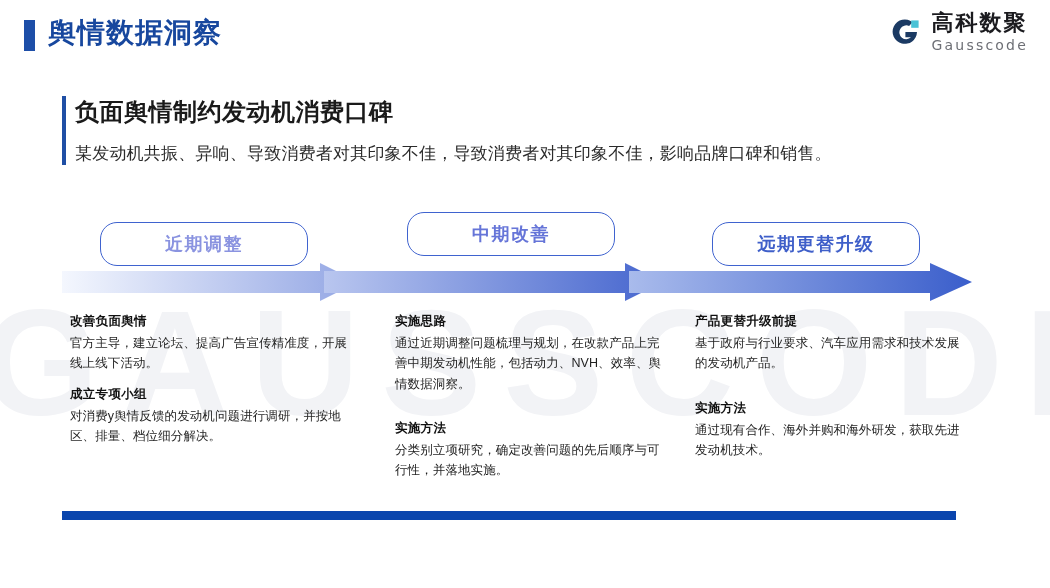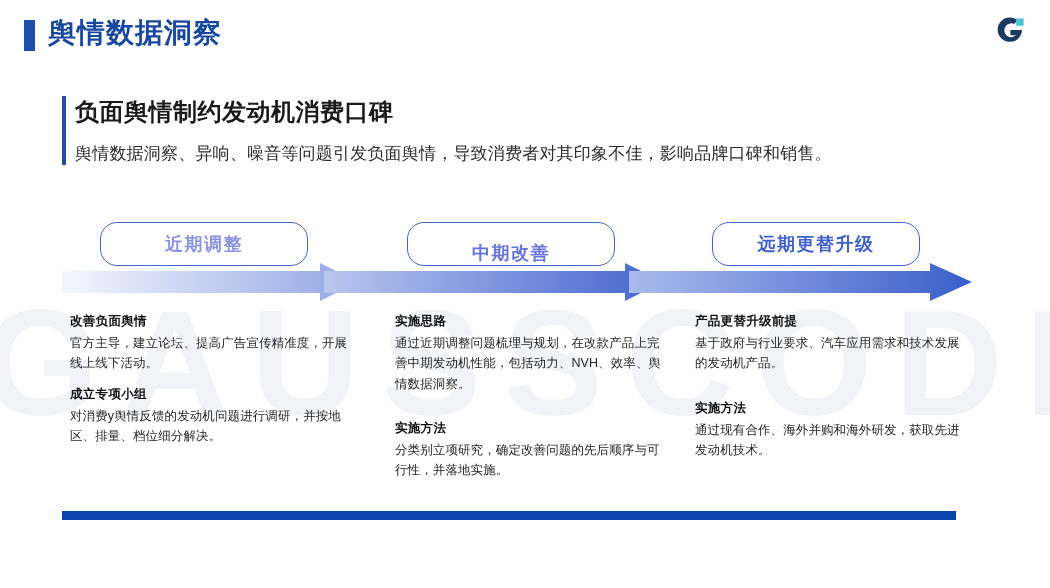--- a/index.html
+++ b/index.html
@@ -101,21 +101,21 @@
     height: 44px;
     border-radius: 17px;
     border: 1.6px solid #3f63cf;
     background: #ffffff;
     display: flex; align-items: center; justify-content: center;
     font-size: 18px; font-weight: 700;
     letter-spacing: 1.5px;
     z-index: 3;
   }
   #pill-0 { left: 100px; top: 222px; width: 208px; color: #8a93e0; }
-  #pill-1 { left: 407px; top: 222px; width: 208px; color: #6675d8; align-items: flex-end; }
+  #pill-1 { left: 407px; top: 212px; width: 208px; color: #6675d8; }
   #pill-2 { left: 712px; top: 222px; width: 208px; color: #3f5fc9; }
 
   
   .arrowband {
     position: absolute;
     left: 62px; top: 263px;
     width: 910px; height: 38px;
     z-index: 2;
   }
 
@@ -166,26 +166,30 @@
     <div class="hdr-tick"></div>
     <div class="hdr-title">舆情数据洞察</div>
 
     <div class="logo">
       <div class="logo-mark">
         <svg width="36" height="36" viewBox="0 0 36 36" aria-hidden="true">
           <path d="M25.5 8.2A12.2 12.2 0 1 0 30 18h-11.6v5.3H24A6.9 6.9 0 1 1 22.1 12z" fill="#1b3a63"></path>
           <rect x="24.2" y="6.4" width="7.4" height="7.4" fill="#49c2d6"></rect>
         </svg>
       </div>
+      <div class="logo-words">
+        <span class="logo-cn">高科数聚</span>
+        <span class="logo-en">Gausscode</span>
+      </div>
     </div>
   </div>
 
   <div class="titleblock">
     <div class="tb-head">负面舆情制约发动机消费口碑</div>
-    <div class="tb-sub">舆情数据洞察、异响、噪音等问题引发负面舆情，导致消费者对其印象不佳，影响品牌口碑和销售。</div>
+    <div class="tb-sub">某发动机共振、异响、导致消费者对其印象不佳，导致消费者对其印象不佳，影响品牌口碑和销售。</div>
   </div>
 
   <div class="pill" id="pill-0">
     <span>近期调整</span>
   </div>
   <div class="pill" id="pill-1">
     <span>中期改善</span>
   </div>
   <div class="pill" id="pill-2">
     <span>远期更替升级</span>

